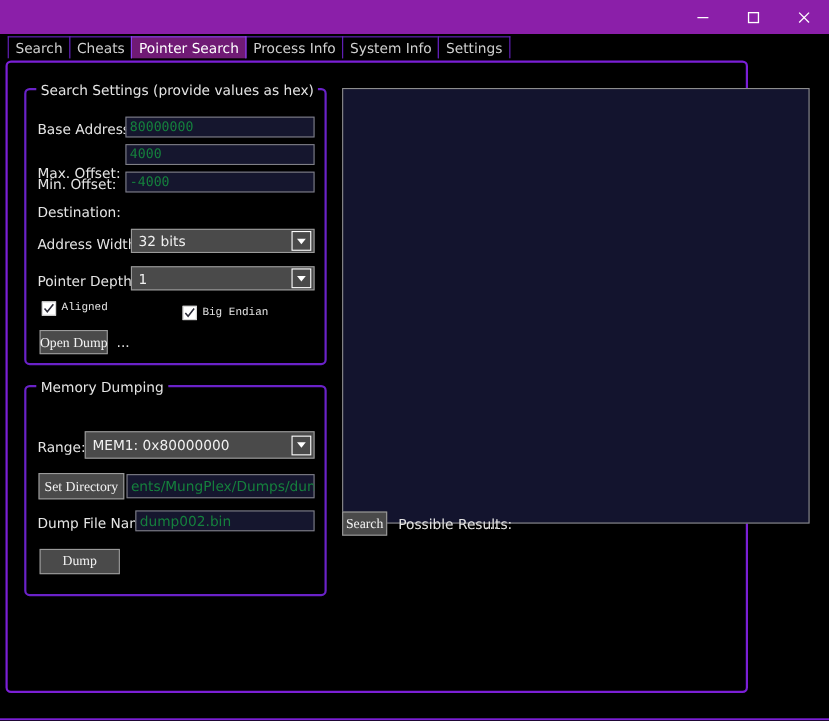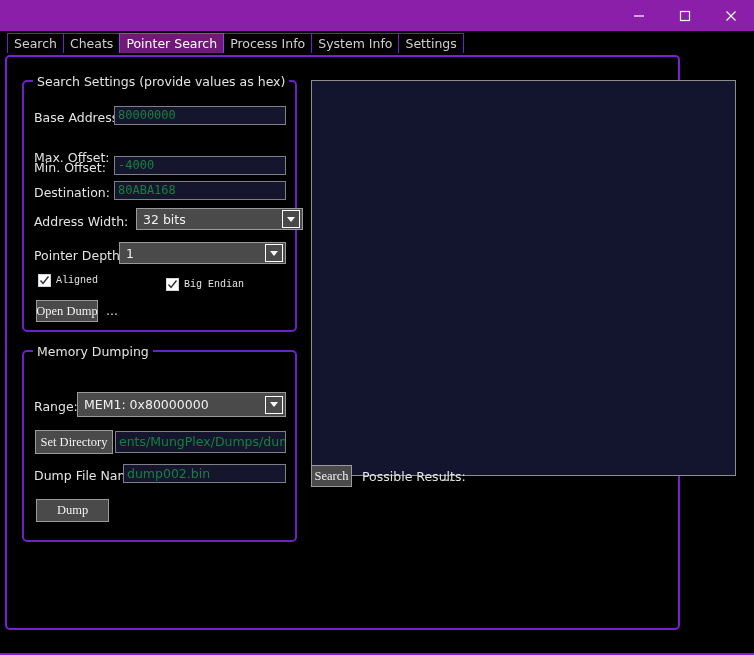--- a/index.html
+++ b/index.html
@@ -264,29 +264,29 @@
 
 <div class="outer-frame">
 
   <div class="group" id="group-search">
     <div class="group-title">Search Settings (provide values as hex)</div>
 
     <div class="fld-label" style="left:10px; top:28px;">Base Address:</div>
     <div class="txtbox" style="left:90px; top:24px; width:172px;">80000000</div>
 
     <div class="fld-label" style="left:10px; top:53px;margin-top:15px;">Max. Offset:</div>
+    <div class="txtbox" style="left:90px; top:49px; width:172px;">4000</div>
 
     <div class="fld-label" style="left:10px; top:78px;">Min. Offset:</div>
     <div class="txtbox" style="left:90px; top:74px; width:172px;">-4000</div>
 
     <div class="fld-label" style="left:10px; top:103px;">Destination:</div>
-    <div class="txtbox" style="left:90px; top:99px; width:172px;">80ABA168</div>
 
     <div class="fld-label" style="left:10px; top:132px;">Address Width:</div>
-    <div class="combo" style="left:95px; top:126px; width:167px;margin-left:17px;">
+    <div class="combo" style="left:95px; top:126px; width:167px;">
       <span class="combo-text">32 bits</span>
       <span class="combo-arrow">
           <i></i>
         </span>
     </div>
 
     <div class="fld-label" style="left:10px; top:166px;">Pointer Depth:</div>
     <div class="combo" style="left:95px; top:160px; width:167px;">
       <span class="combo-text">1</span>
       <span class="combo-arrow">

